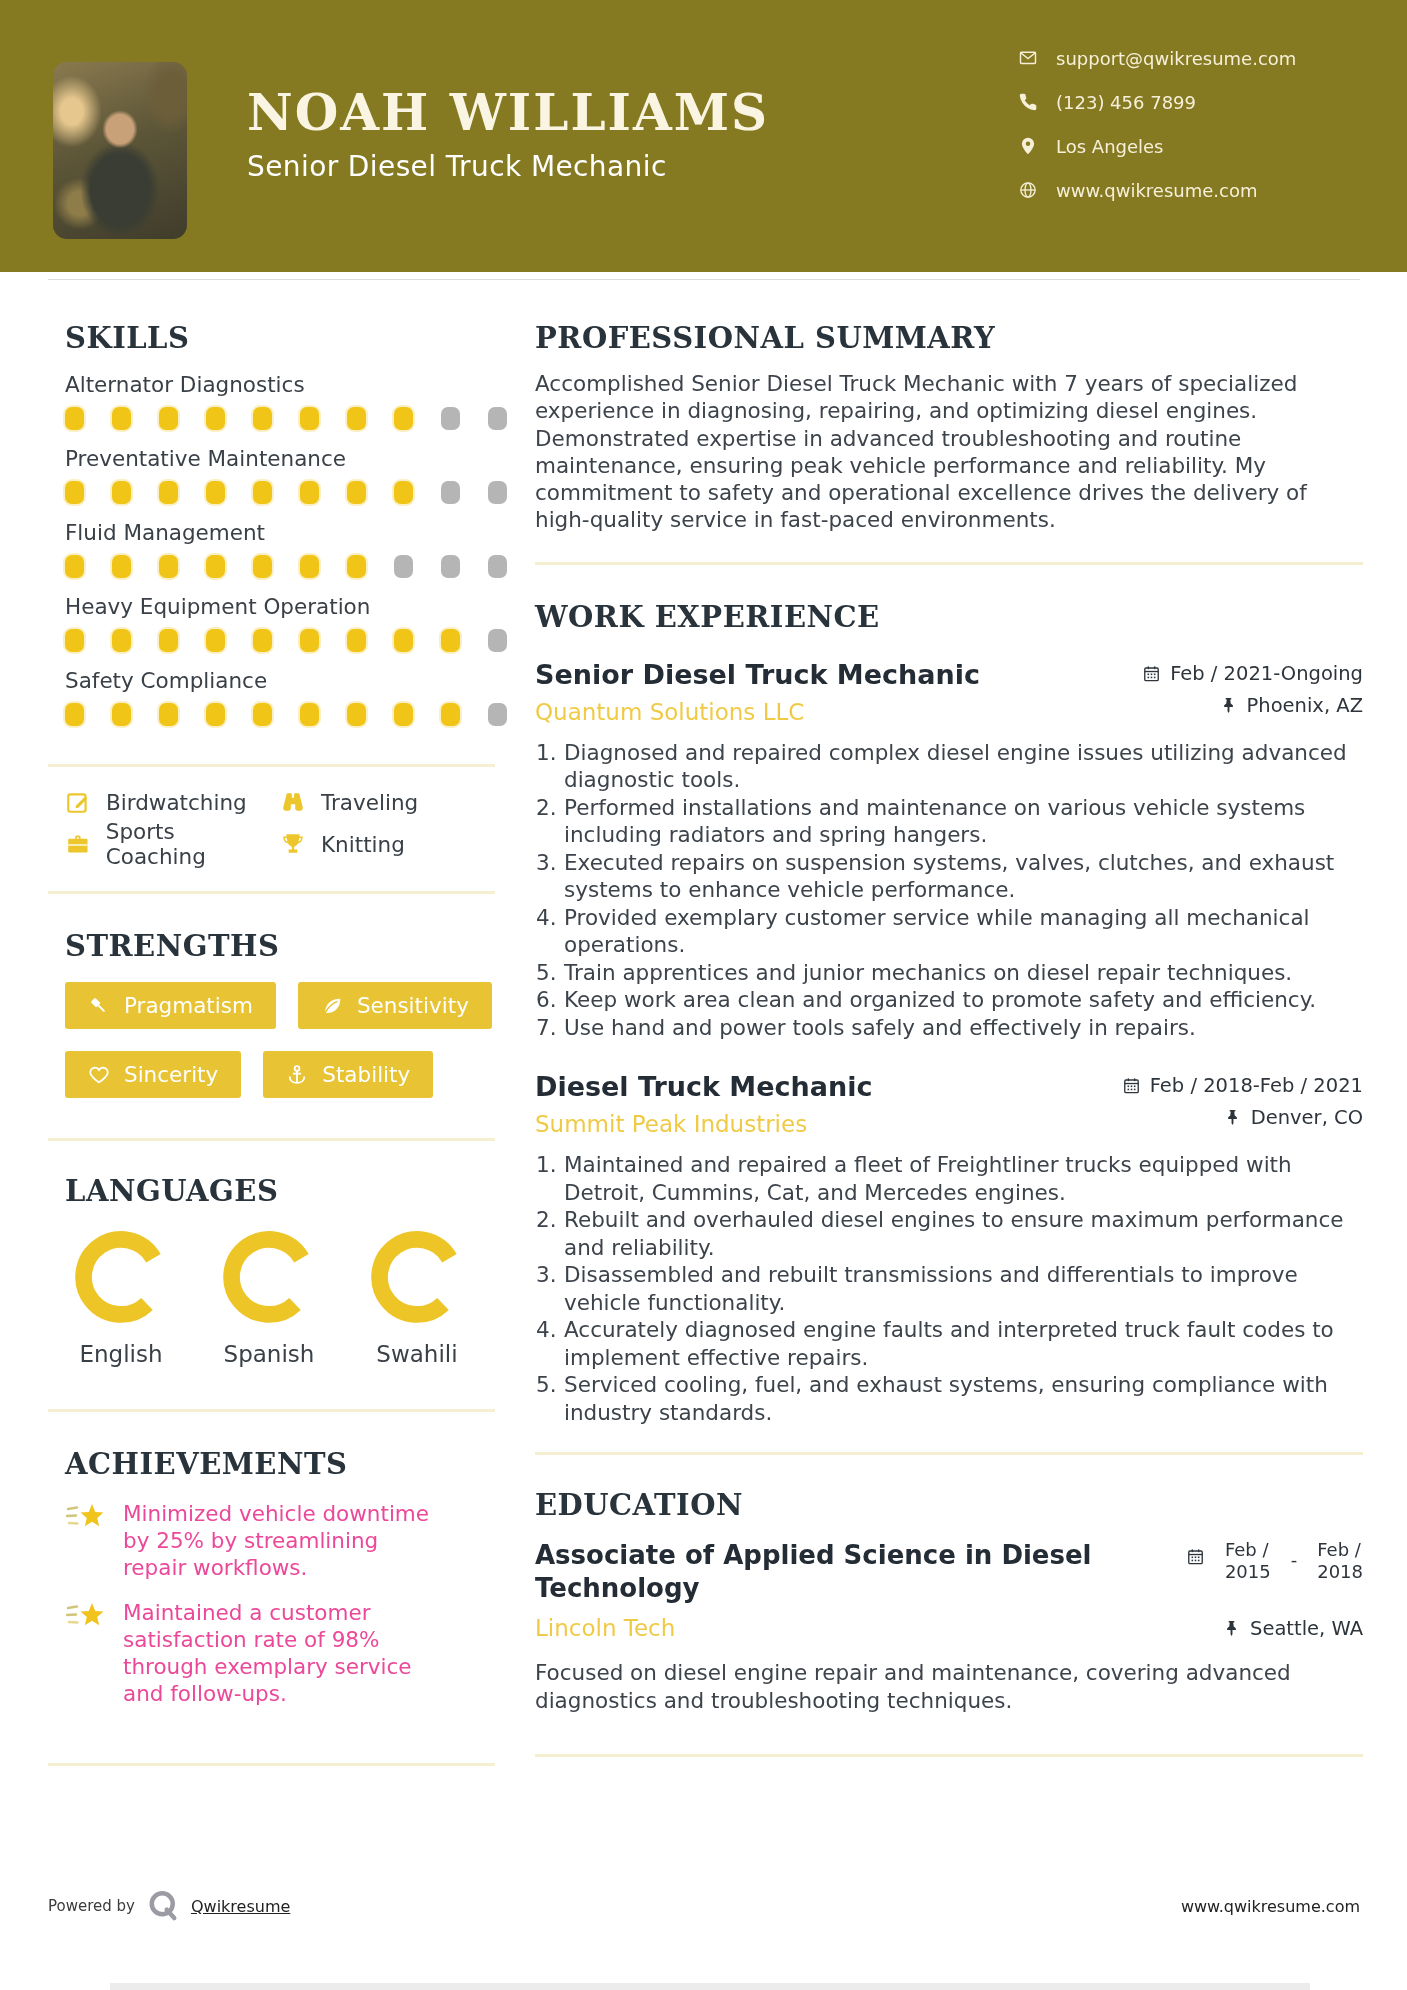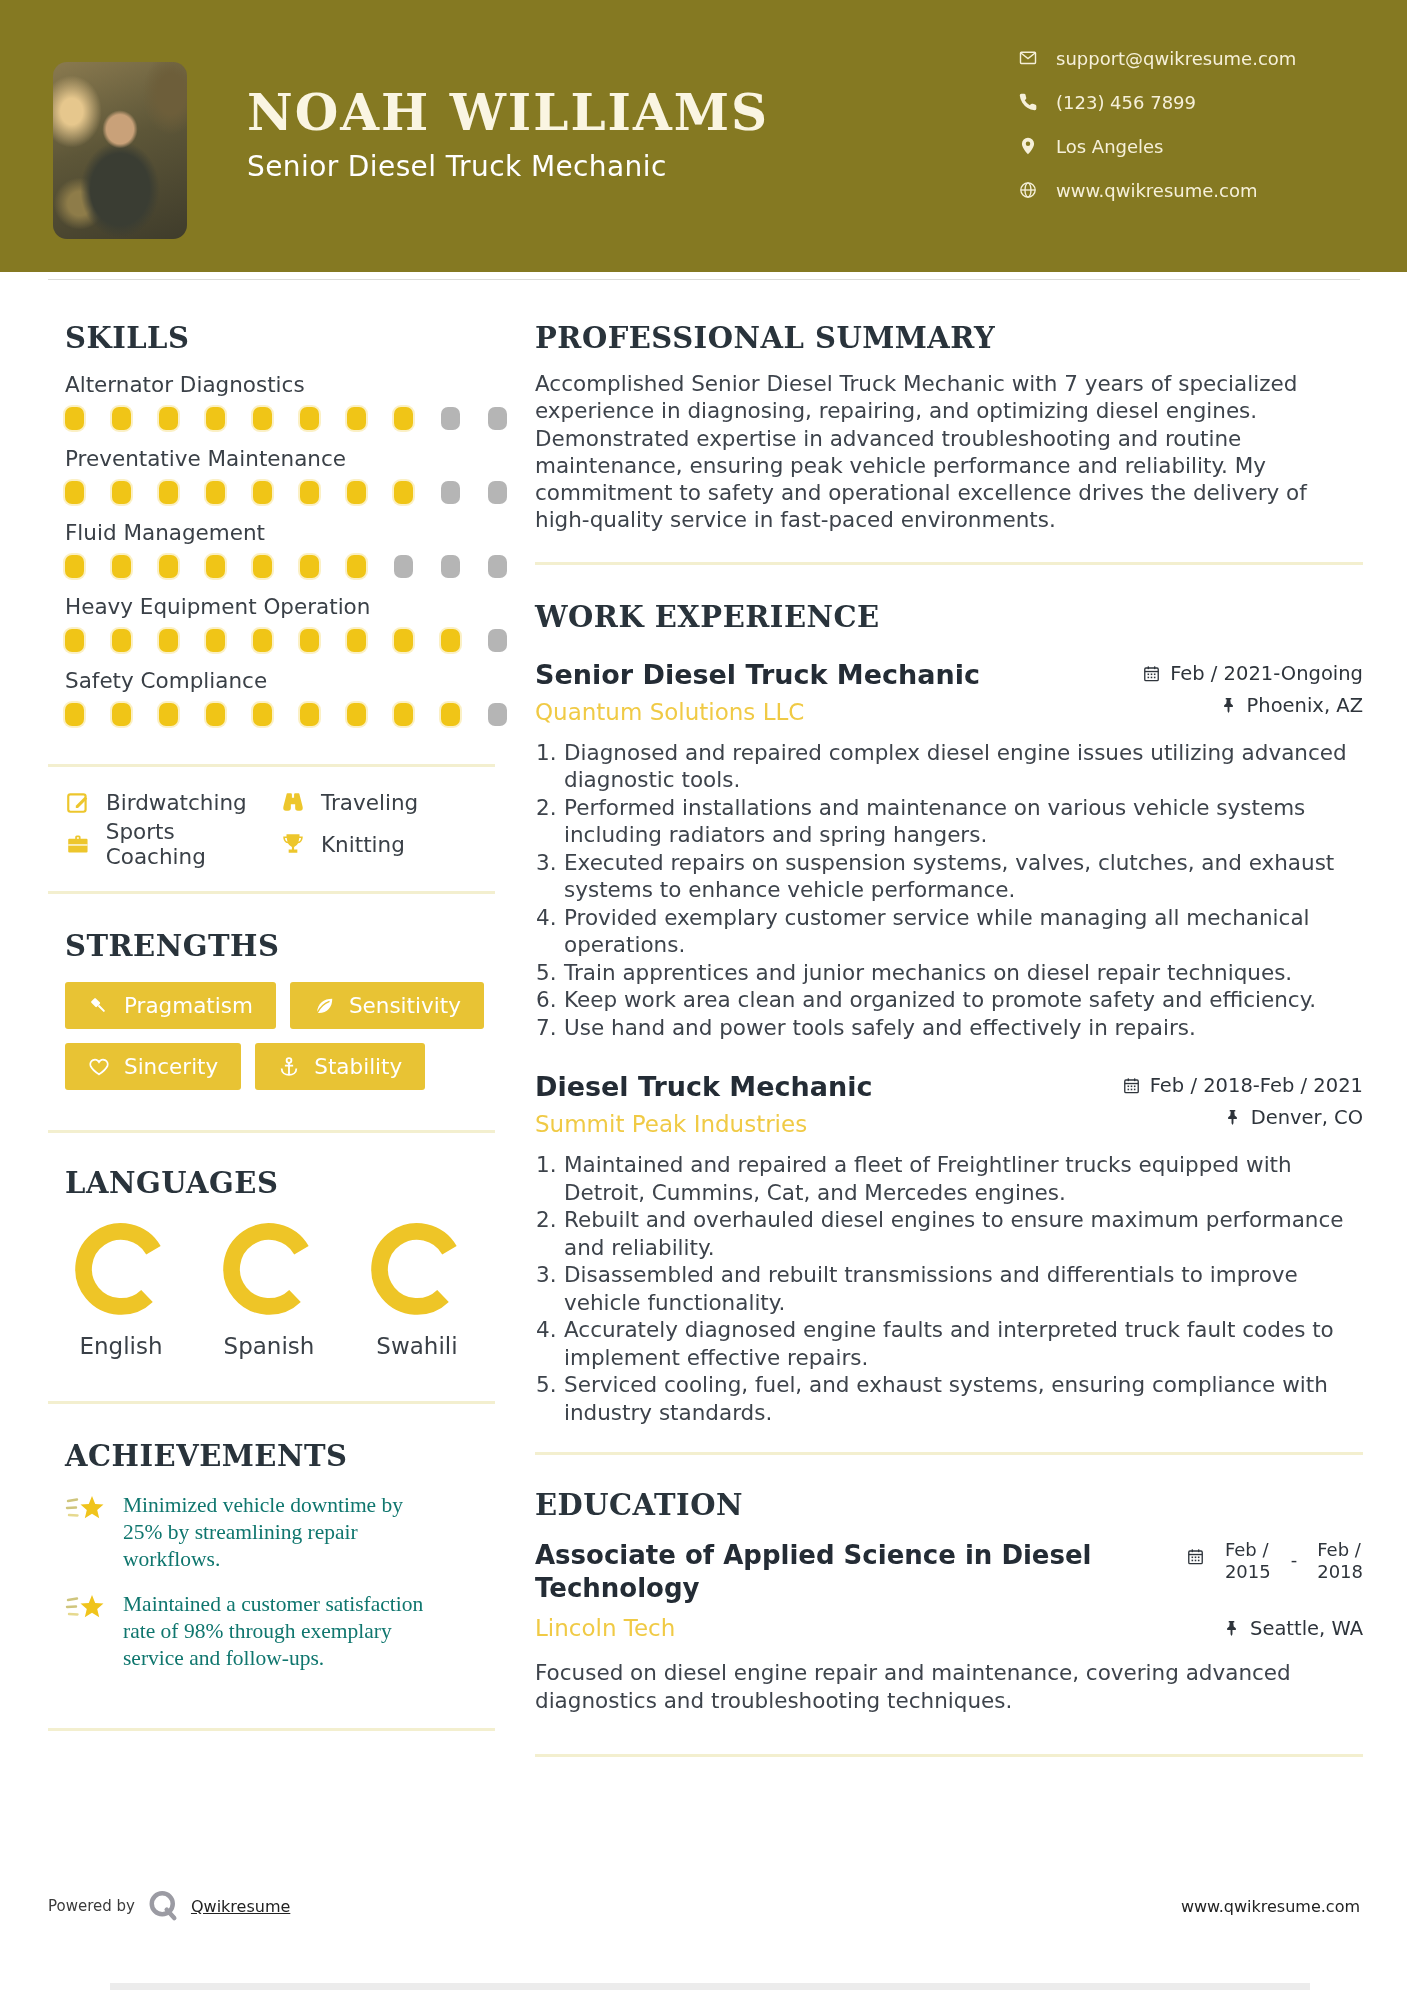--- a/index.html
+++ b/index.html
@@ -34,31 +34,31 @@
   .left .sec-h{margin-top:40px;}
   .skill{margin-top:16px;}
   .skill-label{font-size:21.5px;color:#3a4047;line-height:25px;}
   .dots{display:flex;gap:28px;margin-top:10px;height:23px;}
   .dot{width:19px;height:23px;border-radius:7px;background:#b5b5b5;flex:0 0 auto;}
   .dot.on{background:#f0c517;box-shadow:0 0 0 2px rgba(240,197,23,.25);}
   .left .divider{margin-top:38px;width:447px;}
   .interests-grid{display:grid;grid-template-columns:215px 1fr;row-gap:4px;margin-top:16px;}
   .int-item{display:flex;align-items:center;gap:15px;height:38px;font-size:21.5px;color:#3a4047;}
   .int-item .ico{width:26px;height:26px;color:#edc62c;display:inline-flex;}
-  .chips{display:flex;flex-wrap:wrap;gap:14px;margin-top:18px;width:440px;}
+  .chips{display:flex;flex-wrap:wrap;gap:22px;margin-top:18px;width:440px;}
   .chip{display:inline-flex;align-items:center;gap:14px;height:47px;padding:0 23px;
         background:#e8c334;border-radius:3px;color:#fff;font-size:21.5px;}
   .chip .ico{width:22px;height:22px;color:#fff;display:inline-flex;}
   .langs{display:flex;gap:36px;margin-top:16px;}
   .lang{width:112px;display:flex;flex-direction:column;align-items:center;}
   .lang svg{width:104px;height:104px;}
   .lang-label{margin-top:12px;font-size:23px;color:#3a4047;}
   .ach-item{display:flex;gap:16px;margin-top:18px;}
   .ach-item .ico{flex:0 0 auto;width:42px;height:34px;display:inline-flex;}
-  .ach-text{font-size:21.5px;line-height:27px;color:#0f766e;max-width:320px;font-family:Liberation Serif, serif;}
+  .ach-text{font-size:21.5px;line-height:27px;color:#ec4899;max-width:320px;}
 
   
   .right{position:absolute;left:535px;top:280px;width:828px;}
   .right .sec-h{margin-top:40px;}
   .summary{margin-top:14px;font-size:21.5px;line-height:27.3px;color:#3d434b;}
   .right .divider{margin-top:28px;}
   .job{margin-top:24px;}
   .job-head{display:flex;justify-content:space-between;align-items:flex-start;}
   .job-title{font-size:27px;font-weight:600;color:#242c35;line-height:32px;margin:0;}
   .company{font-size:23px;color:#f0ca45;margin-top:8px;}

